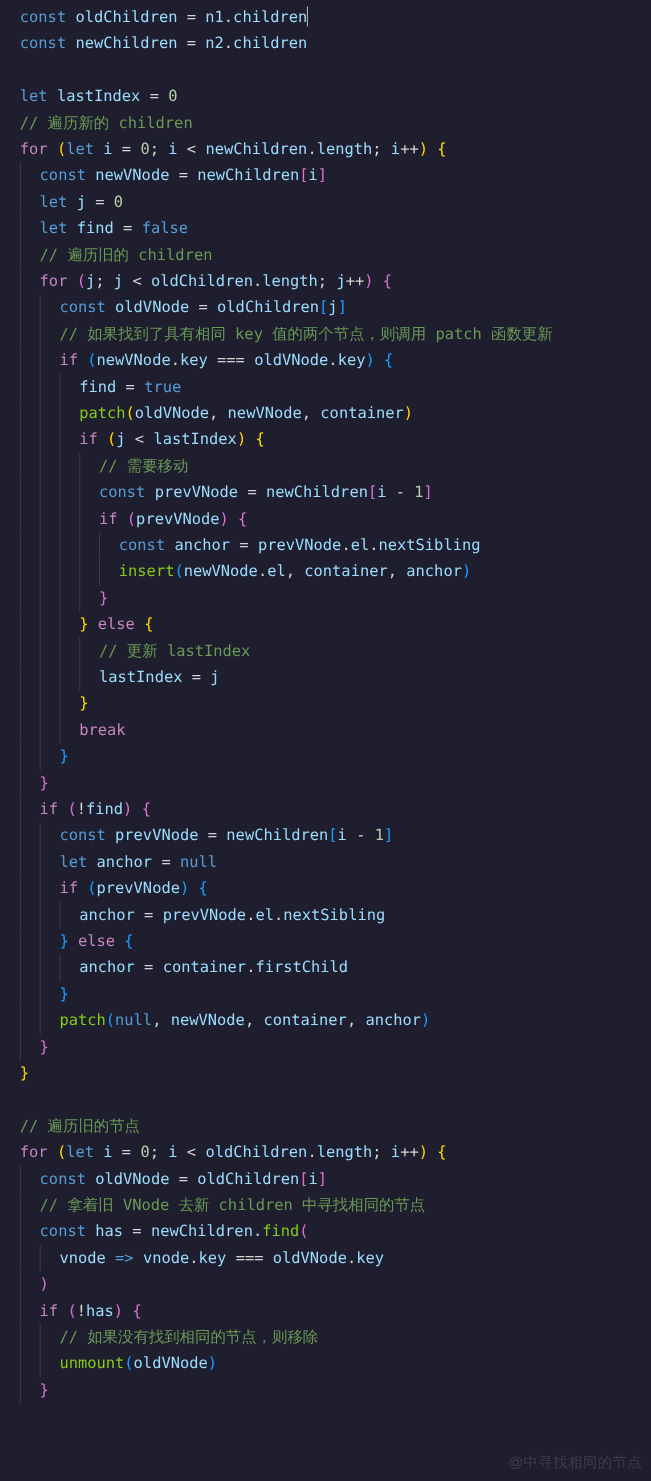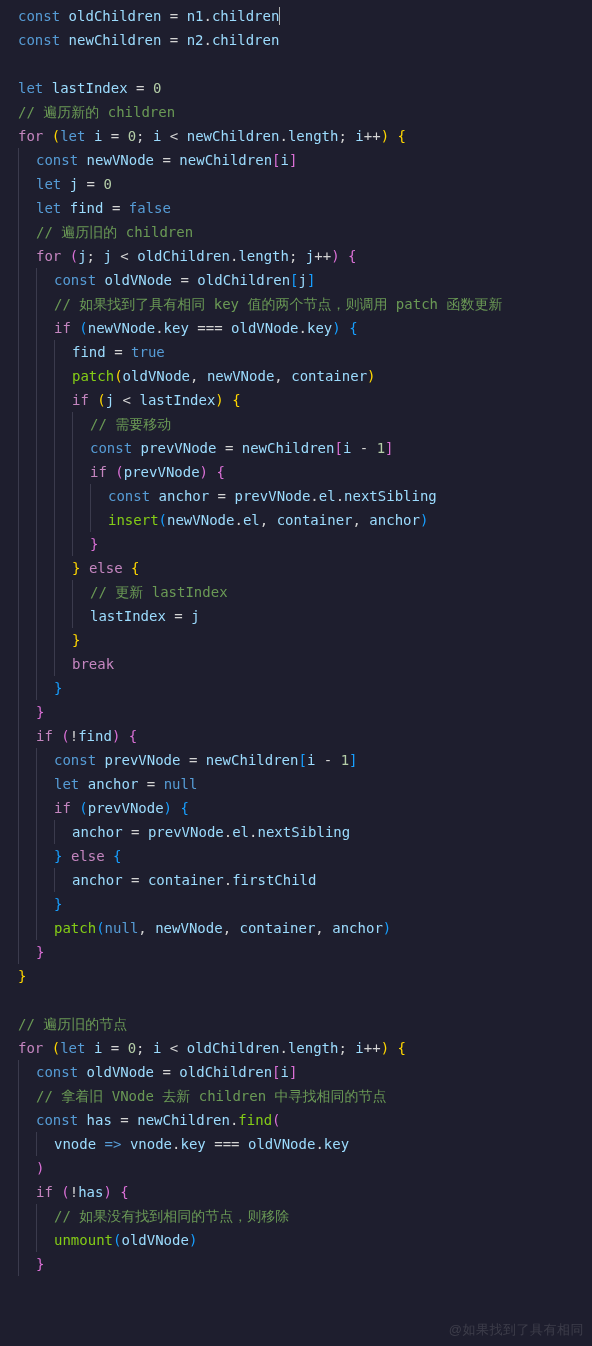--- a/index.html
+++ b/index.html
@@ -62,13 +62,13 @@
     letter-spacing: 0.5px;
   }
 </style>
 </head>
 <body>
 
 <div class="editor">
   <pre id="code"><div class="line"><span style="padding-left: 0px; display: inline-block;"><span class="kw2">const</span> <span class="var">oldChildren</span> <span class="op">=</span> <span class="var">n1</span><span class="dot">.</span><span class="prop">children</span><span class="cursor"></span></span></div><div class="line"><span style="padding-left: 0px; display: inline-block;"><span class="kw2">const</span> <span class="var">newChildren</span> <span class="op">=</span> <span class="var">n2</span><span class="dot">.</span><span class="prop">children</span></span></div><div class="line"><span style="padding-left: 0px; display: inline-block;">&nbsp;</span></div><div class="line"><span style="padding-left: 0px; display: inline-block;"><span class="kw2">let</span> <span class="var">lastIndex</span> <span class="op">=</span> <span class="num">0</span></span></div><div class="line"><span style="padding-left: 0px; display: inline-block;"><span class="cmt">// 遍历新的 children</span></span></div><div class="line"><span style="padding-left: 0px; display: inline-block;"><span class="kw">for</span> <span class="br-y">(</span><span class="kw2">let</span> <span class="var">i</span> <span class="op">=</span> <span class="num">0</span><span class="pn">;</span> <span class="var">i</span> <span class="op">&lt;</span> <span class="var">newChildren</span><span class="dot">.</span><span class="prop">length</span><span class="pn">;</span> <span class="var">i</span><span class="op">++</span><span class="br-y">)</span> <span class="br-y">{</span></span></div><div class="line"><span class="indent-guide" style="left: 10px;"></span><span style="padding-left: 18px; display: inline-block;"><span class="kw2">const</span> <span class="var">newVNode</span> <span class="op">=</span> <span class="var">newChildren</span><span class="br-p">[</span><span class="var">i</span><span class="br-p">]</span></span></div><div class="line"><span class="indent-guide" style="left: 10px;"></span><span style="padding-left: 18px; display: inline-block;"><span class="kw2">let</span> <span class="var">j</span> <span class="op">=</span> <span class="num">0</span></span></div><div class="line"><span class="indent-guide" style="left: 10px;"></span><span style="padding-left: 18px; display: inline-block;"><span class="kw2">let</span> <span class="var">find</span> <span class="op">=</span> <span class="bool">false</span></span></div><div class="line"><span class="indent-guide" style="left: 10px;"></span><span style="padding-left: 18px; display: inline-block;"><span class="cmt">// 遍历旧的 children</span></span></div><div class="line"><span class="indent-guide" style="left: 10px;"></span><span style="padding-left: 18px; display: inline-block;"><span class="kw">for</span> <span class="br-p">(</span><span class="var">j</span><span class="pn">;</span> <span class="var">j</span> <span class="op">&lt;</span> <span class="var">oldChildren</span><span class="dot">.</span><span class="prop">length</span><span class="pn">;</span> <span class="var">j</span><span class="op">++</span><span class="br-p">)</span> <span class="br-p">{</span></span></div><div class="line"><span class="indent-guide" style="left: 10px;"></span><span class="indent-guide" style="left: 28px;"></span><span style="padding-left: 36px; display: inline-block;"><span class="kw2">const</span> <span class="var">oldVNode</span> <span class="op">=</span> <span class="var">oldChildren</span><span class="br-b">[</span><span class="var">j</span><span class="br-b">]</span></span></div><div class="line"><span class="indent-guide" style="left: 10px;"></span><span class="indent-guide" style="left: 28px;"></span><span style="padding-left: 36px; display: inline-block;"><span class="cmt">// 如果找到了具有相同 key 值的两个节点，则调用 patch 函数更新</span></span></div><div class="line"><span class="indent-guide" style="left: 10px;"></span><span class="indent-guide" style="left: 28px;"></span><span style="padding-left: 36px; display: inline-block;"><span class="kw">if</span> <span class="br-b">(</span><span class="var">newVNode</span><span class="dot">.</span><span class="prop">key</span> <span class="op">===</span> <span class="var">oldVNode</span><span class="dot">.</span><span class="prop">key</span><span class="br-b">)</span> <span class="br-b">{</span></span></div><div class="line"><span class="indent-guide" style="left: 10px;"></span><span class="indent-guide" style="left: 28px;"></span><span class="indent-guide" style="left: 46px;"></span><span style="padding-left: 54px; display: inline-block;"><span class="var">find</span> <span class="op">=</span> <span class="bool">true</span></span></div><div class="line"><span class="indent-guide" style="left: 10px;"></span><span class="indent-guide" style="left: 28px;"></span><span class="indent-guide" style="left: 46px;"></span><span style="padding-left: 54px; display: inline-block;"><span class="fn">patch</span><span class="br-y">(</span><span class="var">oldVNode</span><span class="pn">,</span> <span class="var">newVNode</span><span class="pn">,</span> <span class="var">container</span><span class="br-y">)</span></span></div><div class="line"><span class="indent-guide" style="left: 10px;"></span><span class="indent-guide" style="left: 28px;"></span><span class="indent-guide" style="left: 46px;"></span><span style="padding-left: 54px; display: inline-block;"><span class="kw">if</span> <span class="br-y">(</span><span class="var">j</span> <span class="op">&lt;</span> <span class="var">lastIndex</span><span class="br-y">)</span> <span class="br-y">{</span></span></div><div class="line"><span class="indent-guide" style="left: 10px;"></span><span class="indent-guide" style="left: 28px;"></span><span class="indent-guide" style="left: 46px;"></span><span class="indent-guide" style="left: 64px;"></span><span style="padding-left: 72px; display: inline-block;"><span class="cmt">// 需要移动</span></span></div><div class="line"><span class="indent-guide" style="left: 10px;"></span><span class="indent-guide" style="left: 28px;"></span><span class="indent-guide" style="left: 46px;"></span><span class="indent-guide" style="left: 64px;"></span><span style="padding-left: 72px; display: inline-block;"><span class="kw2">const</span> <span class="var">prevVNode</span> <span class="op">=</span> <span class="var">newChildren</span><span class="br-p">[</span><span class="var">i</span> <span class="op">-</span> <span class="num">1</span><span class="br-p">]</span></span></div><div class="line"><span class="indent-guide" style="left: 10px;"></span><span class="indent-guide" style="left: 28px;"></span><span class="indent-guide" style="left: 46px;"></span><span class="indent-guide" style="left: 64px;"></span><span style="padding-left: 72px; display: inline-block;"><span class="kw">if</span> <span class="br-p">(</span><span class="var">prevVNode</span><span class="br-p">)</span> <span class="br-p">{</span></span></div><div class="line"><span class="indent-guide" style="left: 10px;"></span><span class="indent-guide" style="left: 28px;"></span><span class="indent-guide" style="left: 46px;"></span><span class="indent-guide" style="left: 64px;"></span><span class="indent-guide" style="left: 82px;"></span><span style="padding-left: 90px; display: inline-block;"><span class="kw2">const</span> <span class="var">anchor</span> <span class="op">=</span> <span class="var">prevVNode</span><span class="dot">.</span><span class="prop">el</span><span class="dot">.</span><span class="prop">nextSibling</span></span></div><div class="line"><span class="indent-guide" style="left: 10px;"></span><span class="indent-guide" style="left: 28px;"></span><span class="indent-guide" style="left: 46px;"></span><span class="indent-guide" style="left: 64px;"></span><span class="indent-guide" style="left: 82px;"></span><span style="padding-left: 90px; display: inline-block;"><span class="fn">insert</span><span class="br-b">(</span><span class="var">newVNode</span><span class="dot">.</span><span class="prop">el</span><span class="pn">,</span> <span class="var">container</span><span class="pn">,</span> <span class="var">anchor</span><span class="br-b">)</span></span></div><div class="line"><span class="indent-guide" style="left: 10px;"></span><span class="indent-guide" style="left: 28px;"></span><span class="indent-guide" style="left: 46px;"></span><span class="indent-guide" style="left: 64px;"></span><span style="padding-left: 72px; display: inline-block;"><span class="br-p">}</span></span></div><div class="line"><span class="indent-guide" style="left: 10px;"></span><span class="indent-guide" style="left: 28px;"></span><span class="indent-guide" style="left: 46px;"></span><span style="padding-left: 54px; display: inline-block;"><span class="br-y">}</span> <span class="kw">else</span> <span class="br-y">{</span></span></div><div class="line"><span class="indent-guide" style="left: 10px;"></span><span class="indent-guide" style="left: 28px;"></span><span class="indent-guide" style="left: 46px;"></span><span class="indent-guide" style="left: 64px;"></span><span style="padding-left: 72px; display: inline-block;"><span class="cmt">// 更新 lastIndex</span></span></div><div class="line"><span class="indent-guide" style="left: 10px;"></span><span class="indent-guide" style="left: 28px;"></span><span class="indent-guide" style="left: 46px;"></span><span class="indent-guide" style="left: 64px;"></span><span style="padding-left: 72px; display: inline-block;"><span class="var">lastIndex</span> <span class="op">=</span> <span class="var">j</span></span></div><div class="line"><span class="indent-guide" style="left: 10px;"></span><span class="indent-guide" style="left: 28px;"></span><span class="indent-guide" style="left: 46px;"></span><span style="padding-left: 54px; display: inline-block;"><span class="br-y">}</span></span></div><div class="line"><span class="indent-guide" style="left: 10px;"></span><span class="indent-guide" style="left: 28px;"></span><span class="indent-guide" style="left: 46px;"></span><span style="padding-left: 54px; display: inline-block;"><span class="kw">break</span></span></div><div class="line"><span class="indent-guide" style="left: 10px;"></span><span class="indent-guide" style="left: 28px;"></span><span style="padding-left: 36px; display: inline-block;"><span class="br-b">}</span></span></div><div class="line"><span class="indent-guide" style="left: 10px;"></span><span style="padding-left: 18px; display: inline-block;"><span class="br-p">}</span></span></div><div class="line"><span class="indent-guide" style="left: 10px;"></span><span style="padding-left: 18px; display: inline-block;"><span class="kw">if</span> <span class="br-p">(</span><span class="op">!</span><span class="var">find</span><span class="br-p">)</span> <span class="br-p">{</span></span></div><div class="line"><span class="indent-guide" style="left: 10px;"></span><span class="indent-guide" style="left: 28px;"></span><span style="padding-left: 36px; display: inline-block;"><span class="kw2">const</span> <span class="var">prevVNode</span> <span class="op">=</span> <span class="var">newChildren</span><span class="br-b">[</span><span class="var">i</span> <span class="op">-</span> <span class="num">1</span><span class="br-b">]</span></span></div><div class="line"><span class="indent-guide" style="left: 10px;"></span><span class="indent-guide" style="left: 28px;"></span><span style="padding-left: 36px; display: inline-block;"><span class="kw2">let</span> <span class="var">anchor</span> <span class="op">=</span> <span class="null">null</span></span></div><div class="line"><span class="indent-guide" style="left: 10px;"></span><span class="indent-guide" style="left: 28px;"></span><span style="padding-left: 36px; display: inline-block;"><span class="kw">if</span> <span class="br-b">(</span><span class="var">prevVNode</span><span class="br-b">)</span> <span class="br-b">{</span></span></div><div class="line"><span class="indent-guide" style="left: 10px;"></span><span class="indent-guide" style="left: 28px;"></span><span class="indent-guide" style="left: 46px;"></span><span style="padding-left: 54px; display: inline-block;"><span class="var">anchor</span> <span class="op">=</span> <span class="var">prevVNode</span><span class="dot">.</span><span class="prop">el</span><span class="dot">.</span><span class="prop">nextSibling</span></span></div><div class="line"><span class="indent-guide" style="left: 10px;"></span><span class="indent-guide" style="left: 28px;"></span><span style="padding-left: 36px; display: inline-block;"><span class="br-b">}</span> <span class="kw">else</span> <span class="br-b">{</span></span></div><div class="line"><span class="indent-guide" style="left: 10px;"></span><span class="indent-guide" style="left: 28px;"></span><span class="indent-guide" style="left: 46px;"></span><span style="padding-left: 54px; display: inline-block;"><span class="var">anchor</span> <span class="op">=</span> <span class="var">container</span><span class="dot">.</span><span class="prop">firstChild</span></span></div><div class="line"><span class="indent-guide" style="left: 10px;"></span><span class="indent-guide" style="left: 28px;"></span><span style="padding-left: 36px; display: inline-block;"><span class="br-b">}</span></span></div><div class="line"><span class="indent-guide" style="left: 10px;"></span><span class="indent-guide" style="left: 28px;"></span><span style="padding-left: 36px; display: inline-block;"><span class="fn">patch</span><span class="br-b">(</span><span class="null">null</span><span class="pn">,</span> <span class="var">newVNode</span><span class="pn">,</span> <span class="var">container</span><span class="pn">,</span> <span class="var">anchor</span><span class="br-b">)</span></span></div><div class="line"><span class="indent-guide" style="left: 10px;"></span><span style="padding-left: 18px; display: inline-block;"><span class="br-p">}</span></span></div><div class="line"><span style="padding-left: 0px; display: inline-block;"><span class="br-y">}</span></span></div><div class="line"><span style="padding-left: 0px; display: inline-block;">&nbsp;</span></div><div class="line"><span style="padding-left: 0px; display: inline-block;"><span class="cmt">// 遍历旧的节点</span></span></div><div class="line"><span style="padding-left: 0px; display: inline-block;"><span class="kw">for</span> <span class="br-y">(</span><span class="kw2">let</span> <span class="var">i</span> <span class="op">=</span> <span class="num">0</span><span class="pn">;</span> <span class="var">i</span> <span class="op">&lt;</span> <span class="var">oldChildren</span><span class="dot">.</span><span class="prop">length</span><span class="pn">;</span> <span class="var">i</span><span class="op">++</span><span class="br-y">)</span> <span class="br-y">{</span></span></div><div class="line"><span class="indent-guide" style="left: 10px;"></span><span style="padding-left: 18px; display: inline-block;"><span class="kw2">const</span> <span class="var">oldVNode</span> <span class="op">=</span> <span class="var">oldChildren</span><span class="br-p">[</span><span class="var">i</span><span class="br-p">]</span></span></div><div class="line"><span class="indent-guide" style="left: 10px;"></span><span style="padding-left: 18px; display: inline-block;"><span class="cmt">// 拿着旧 VNode 去新 children 中寻找相同的节点</span></span></div><div class="line"><span class="indent-guide" style="left: 10px;"></span><span style="padding-left: 18px; display: inline-block;"><span class="kw2">const</span> <span class="var">has</span> <span class="op">=</span> <span class="var">newChildren</span><span class="dot">.</span><span class="fn">find</span><span class="br-p">(</span></span></div><div class="line"><span class="indent-guide" style="left: 10px;"></span><span class="indent-guide" style="left: 28px;"></span><span style="padding-left: 36px; display: inline-block;"><span class="var">vnode</span> <span class="kw2">=&gt;</span> <span class="var">vnode</span><span class="dot">.</span><span class="prop">key</span> <span class="op">===</span> <span class="var">oldVNode</span><span class="dot">.</span><span class="prop">key</span></span></div><div class="line"><span class="indent-guide" style="left: 10px;"></span><span style="padding-left: 18px; display: inline-block;"><span class="br-p">)</span></span></div><div class="line"><span class="indent-guide" style="left: 10px;"></span><span style="padding-left: 18px; display: inline-block;"><span class="kw">if</span> <span class="br-p">(</span><span class="op">!</span><span class="var">has</span><span class="br-p">)</span> <span class="br-p">{</span></span></div><div class="line"><span class="indent-guide" style="left: 10px;"></span><span class="indent-guide" style="left: 28px;"></span><span style="padding-left: 36px; display: inline-block;"><span class="cmt">// 如果没有找到相同的节点，则移除</span></span></div><div class="line"><span class="indent-guide" style="left: 10px;"></span><span class="indent-guide" style="left: 28px;"></span><span style="padding-left: 36px; display: inline-block;"><span class="fn">unmount</span><span class="br-b">(</span><span class="var">oldVNode</span><span class="br-b">)</span></span></div><div class="line"><span class="indent-guide" style="left: 10px;"></span><span style="padding-left: 18px; display: inline-block;"><span class="br-p">}</span></span></div></pre>
 </div>
 
-<div class="watermark">@如果找到了具有相同</div>
+<div class="watermark">@中寻找相同的节点</div>
 
 </body></html>

